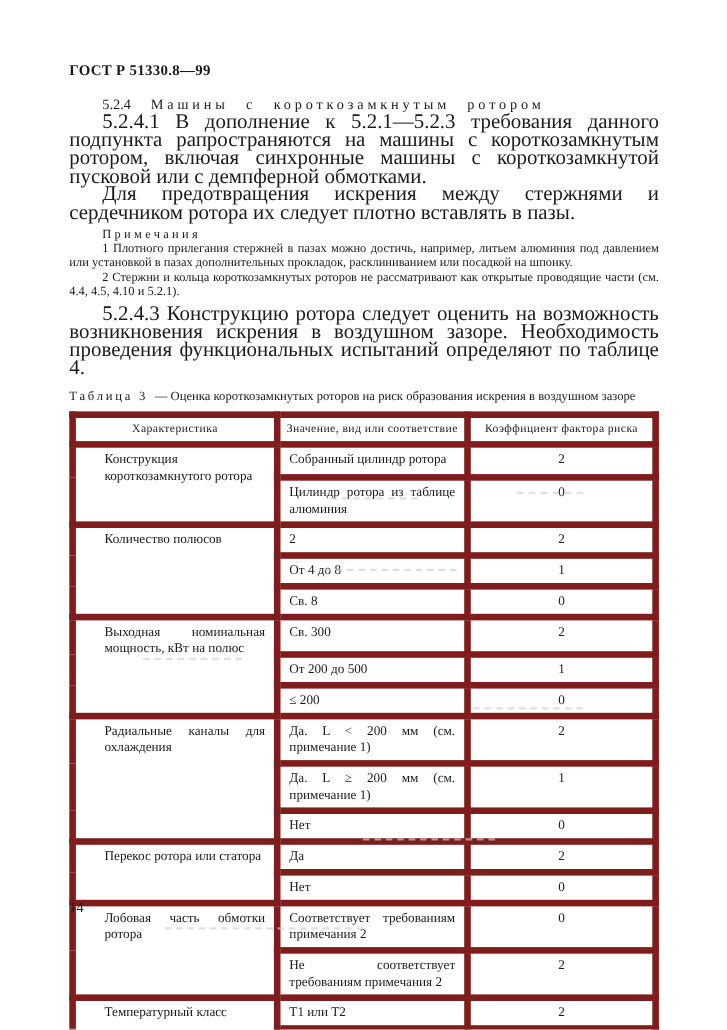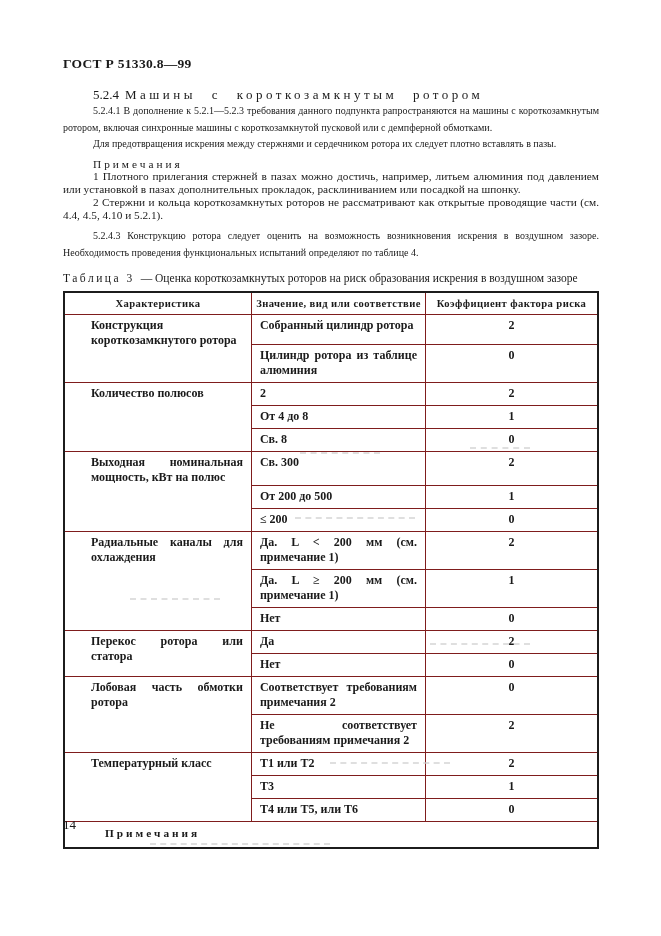--- a/index.html
+++ b/index.html
@@ -5,38 +5,38 @@
   html,body{margin:0;padding:0;background:#ffffff;}
   body{
     width:661px;height:936px;position:relative;overflow:hidden;
     font-family:"Liberation Serif","DejaVu Serif",serif;
     color:#1a1a1a;
     -webkit-font-smoothing:antialiased;
   }
   .page{position:absolute;inset:0;padding:56px 62px 0 63px;box-sizing:border-box;}
   .doc-header{font-weight:bold;font-size:13.5px;letter-spacing:.3px;}
   .bodytext{margin-top:8px;}
-  p{margin:0;text-align:justify;font-size:10px;line-height:16.5px;}
+  p{margin:0;text-align:justify;font-size:19px;line-height:16.5px;}
   .indent{text-indent:30px;}
   .section-heading{margin-top:14px;font-size:13px;line-height:17px;text-indent:30px;white-space:nowrap;text-align:left;}
-  .ls-wide{letter-spacing:3.5px;word-spacing:9px;margin-left:6px;}
+  .ls-wide{letter-spacing:3.5px;word-spacing:9px;margin-left:18px;}
   .small{font-size:11.3px;line-height:12.9px;}
   .notes-block{margin-top:5px;margin-bottom:5px;}
   .notes-heading{letter-spacing:3px;text-align:left;}
   .p4{margin-top:6px;}
   .table-title{margin-top:10px;margin-bottom:6px;font-size:11.5px;line-height:14px;text-align:left;}
   .table-title .lbl{letter-spacing:2.5px;margin-right:6px;}
   table{
     width:536px;border-collapse:collapse;table-layout:fixed;
     border:2px solid #1c1c1c;
   }
   col.c1{width:35.1%;} col.c2{width:32.6%;} col.c3{width:32.3%;}
   th,td{
-    border:1px solid #7f1d1d;vertical-align:top;
-    font-weight:bold;padding:3px 8px 4px 8px;box-sizing:border-box;
+    border:6px solid #7f1d1d;vertical-align:top;
+    font-weight:normal;padding:3px 8px 4px 8px;box-sizing:border-box;
   }
   th{font-size:10.6px;text-align:center;padding:5px 4px;letter-spacing:.4px;}
   td{font-size:12px;line-height:15px;}
   td.char{text-align:justify;padding-left:26px;}
   td.val{text-align:justify;}
   td.risk{text-align:center;}
   tr.rh30 td{height:30px;}
   tr.rh34 td{height:34px;}
   tr.rh24 td{height:23px;}
   tr.rh32 td{height:32px;}

